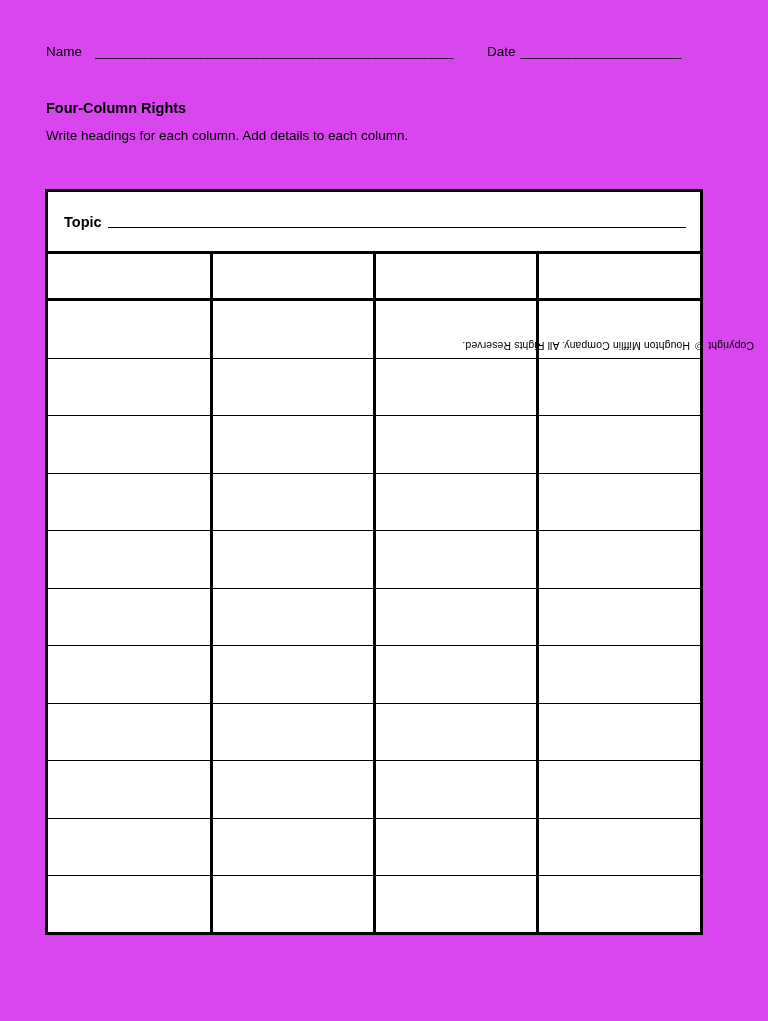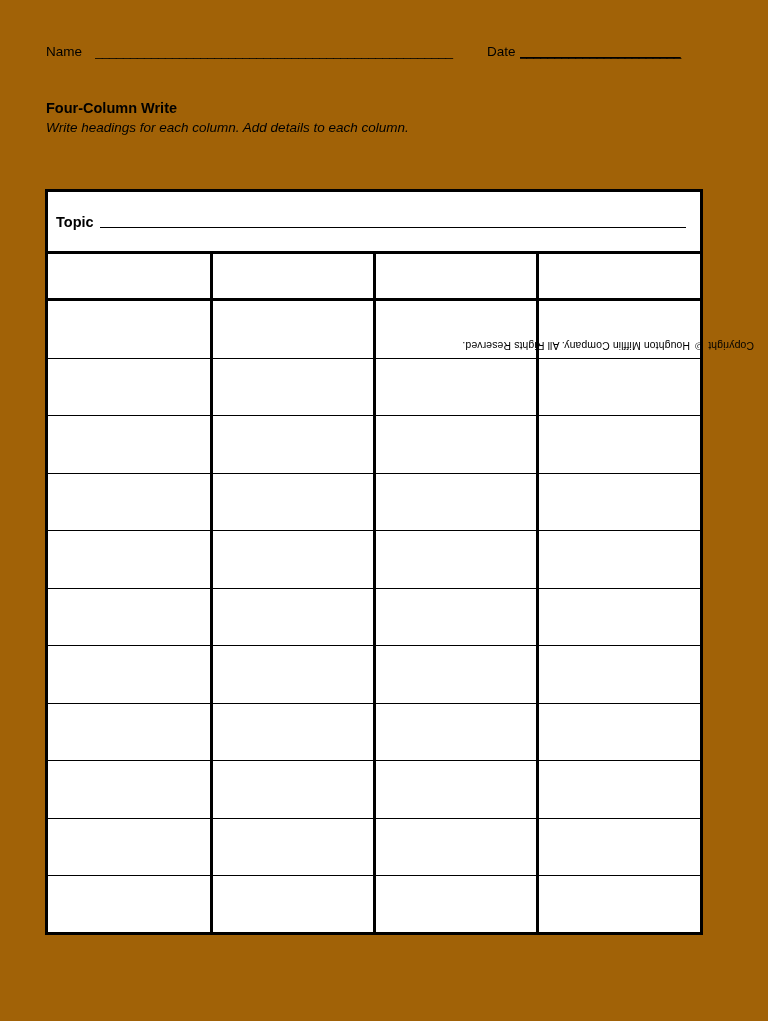--- a/index.html
+++ b/index.html
@@ -8,21 +8,21 @@
     background: #ffffff;
   }
   body {
     font-family: "Liberation Sans", sans-serif;
     color: #000000;
   }
   .page {
     position: relative;
     width: 768px;
     height: 1021px;
-    background: #a16207;
+    background: #d946ef;
     overflow: hidden;
   }
 
   
   .namedate {
     position: absolute;
     left: 46px;
     top: 44px;
     width: 676px;
     display: flex;
@@ -42,55 +42,53 @@
   }
   .nd-name-rule {
     width: 392px;
     margin-left: 13px;
   }
   .nd-date-label {
   }
   .nd-date-rule {
     width: 190px;
     margin-left: 4px;
-    text-decoration: underline;
   }
 
   
   .doc-title {
     position: absolute;
     left: 46px;
     top: 100px;
     font-size: 14.5px;
     font-weight: bold;
   }
   .doc-subtitle {
     position: absolute;
     left: 46px;
-    top: 120px;
+    top: 128px;
     font-size: 13.5px;
-    font-style: italic;
   }
 
   
   .chart {
     position: absolute;
     left: 45px;
     top: 189px;
     width: 658px;
     border: 3px solid #000;
     box-sizing: border-box;
     background: #fff;
   }
   .topic-band {
     height: 59px;
     box-sizing: border-box;
     display: flex;
     align-items: center;
-    padding-left: 8px;
+    padding-left: 16px;
   }
   .topic-label {
     font-size: 14.5px;
     font-weight: bold;
     white-space: nowrap;
   }
   .topic-rule {
     flex: 1 1 auto;
     margin-left: 6px;
     margin-right: 14px;
@@ -142,21 +140,21 @@
 
 <div class="page">
 
   <div class="namedate">
     <span class="nd-label">Name</span>
     <span class="nd-rule nd-name-rule">___________________________________________________</span>
     <span class="nd-label nd-date-label">Date</span>
     <span class="nd-rule nd-date-rule">_______________________</span>
   </div>
 
-  <div class="doc-title">Four-Column Write</div>
+  <div class="doc-title">Four-Column Rights</div>
   <div class="doc-subtitle">Write headings for each column. Add details to each column.</div>
 
   <div class="chart">
 
     <div class="topic-band">
       <span class="topic-label">Topic</span>
       <span class="topic-rule"></span>
     </div>
 
     <table class="grid">

